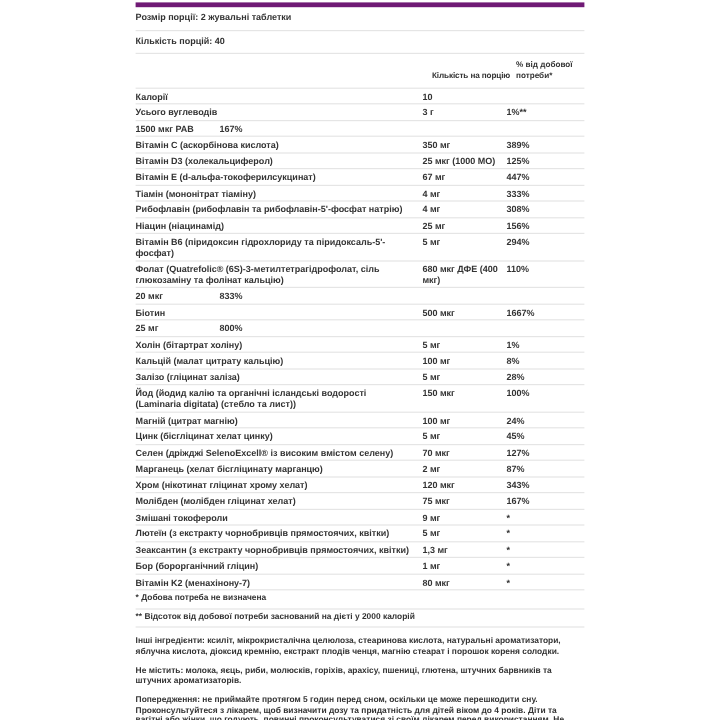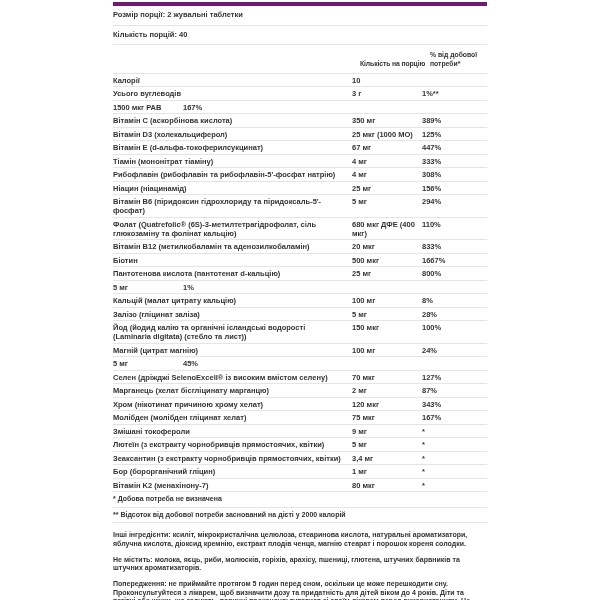--- a/index.html
+++ b/index.html
@@ -101,38 +101,37 @@
     <div class="c-dv">294%</div>
   </div>
 
   <div class="t-row">
     <div class="c-name">Фолат (Quatrefolic® (6S)-3-метилтетрагідрофолат, сіль глюкозаміну та фолінат кальцію)</div>
     <div class="c-amount">680 мкг ДФЕ (400 мкг)</div>
     <div class="c-dv">110%</div>
   </div>
 
   <div class="t-row">
-    <div class="c-name">Вітамін B12 (метилкобаламін та аденозилкобаламін)</div>
     <div class="c-amount">20 мкг</div>
     <div class="c-dv">833%</div>
   </div>
 
   <div class="t-row">
     <div class="c-name">Біотин</div>
     <div class="c-amount">500 мкг</div>
     <div class="c-dv">1667%</div>
   </div>
 
   <div class="t-row">
-    <div class="c-name">Пантотенова кислота (пантотенат d-кальцію)</div>
     <div class="c-amount">25 мг</div>
     <div class="c-dv">800%</div>
   </div>
 
   <div class="t-row">
+    <div class="c-name">Холін (бітартрат холіну)</div>
     <div class="c-amount">5 мг</div>
     <div class="c-dv">1%</div>
   </div>
 
   <div class="t-row">
     <div class="c-name">Кальцій (малат цитрату кальцію)</div>
     <div class="c-amount">100 мг</div>
     <div class="c-dv">8%</div>
   </div>
 
@@ -148,39 +147,40 @@
     <div class="c-dv">100%</div>
   </div>
 
   <div class="t-row">
     <div class="c-name">Магній (цитрат магнію)</div>
     <div class="c-amount">100 мг</div>
     <div class="c-dv">24%</div>
   </div>
 
   <div class="t-row">
+    <div class="c-name">Цинк (бісгліцинат хелат цинку)</div>
     <div class="c-amount">5 мг</div>
     <div class="c-dv">45%</div>
   </div>
 
   <div class="t-row">
     <div class="c-name">Селен (дріжджі SelenoExcell® із високим вмістом селену)</div>
     <div class="c-amount">70 мкг</div>
     <div class="c-dv">127%</div>
   </div>
 
 
   <div class="t-row">
     <div class="c-name">Марганець (хелат бісгліцинату марганцю)</div>
     <div class="c-amount">2 мг</div>
     <div class="c-dv">87%</div>
   </div>
 
   <div class="t-row">
-    <div class="c-name">Хром (нікотинат причиною хрому хелат)</div>
+    <div class="c-name">Хром (нікотинат гліцинат хрому хелат)</div>
     <div class="c-amount">120 мкг</div>
     <div class="c-dv">343%</div>
   </div>
 
   <div class="t-row">
     <div class="c-name">Молібден (молібден гліцинат хелат)</div>
     <div class="c-amount">75 мкг</div>
     <div class="c-dv">167%</div>
   </div>
 
@@ -191,21 +191,21 @@
   </div>
 
   <div class="t-row">
     <div class="c-name">Лютеїн (з екстракту чорнобривців прямостоячих, квітки)</div>
     <div class="c-amount">5 мг</div>
     <div class="c-dv">*</div>
   </div>
 
   <div class="t-row">
     <div class="c-name">Зеаксантин (з екстракту чорнобривців прямостоячих, квітки)</div>
-    <div class="c-amount">3,4 мг</div>
+    <div class="c-amount">1,3 мг</div>
     <div class="c-dv">*</div>
   </div>
 
   <div class="t-row">
     <div class="c-name">Бор (борорганічний гліцин)</div>
     <div class="c-amount">1 мг</div>
     <div class="c-dv">*</div>
   </div>
 
   <div class="t-row">

